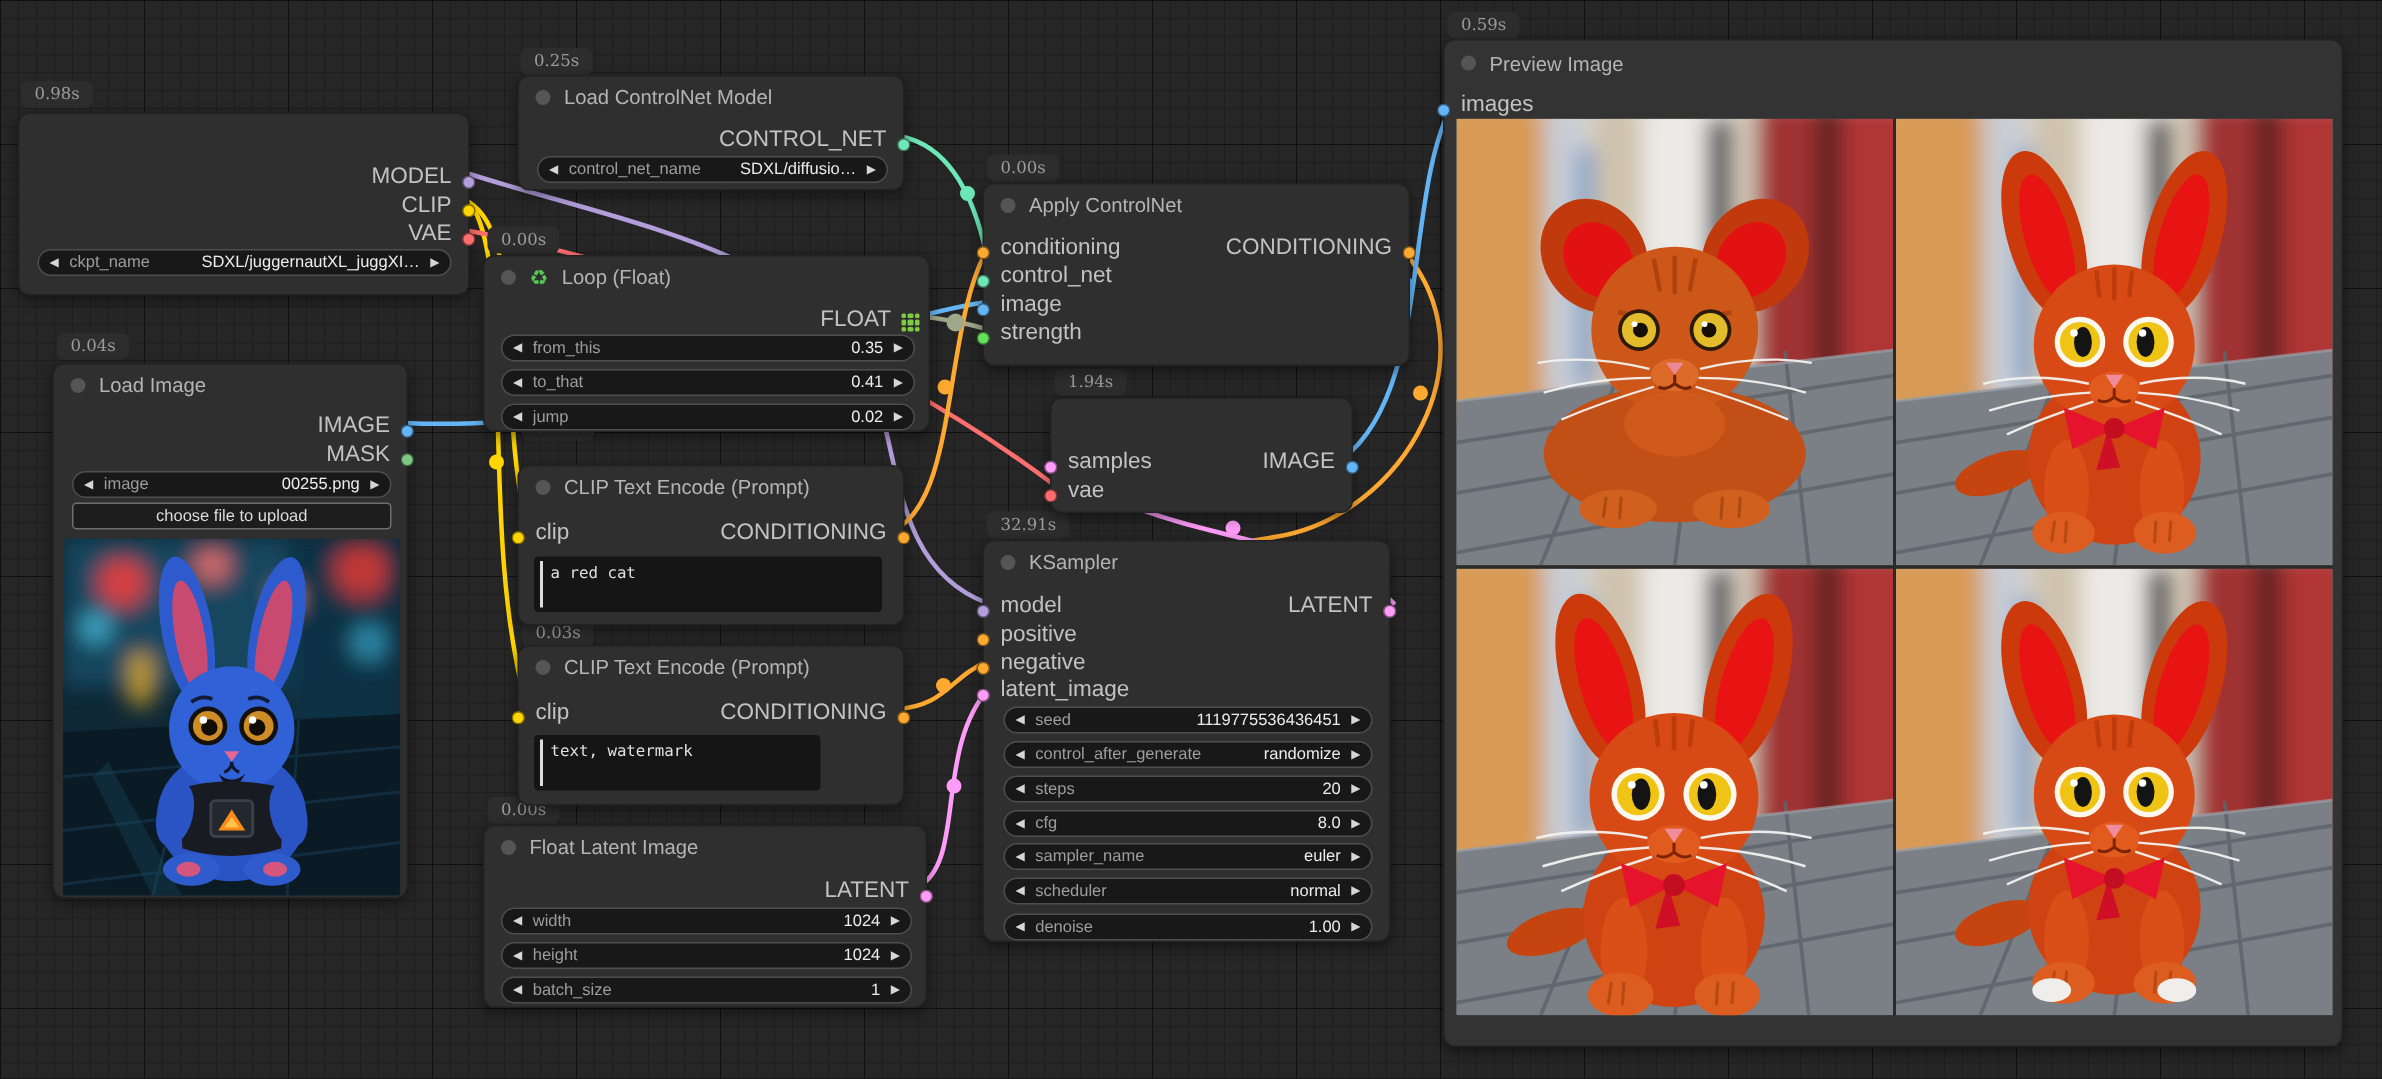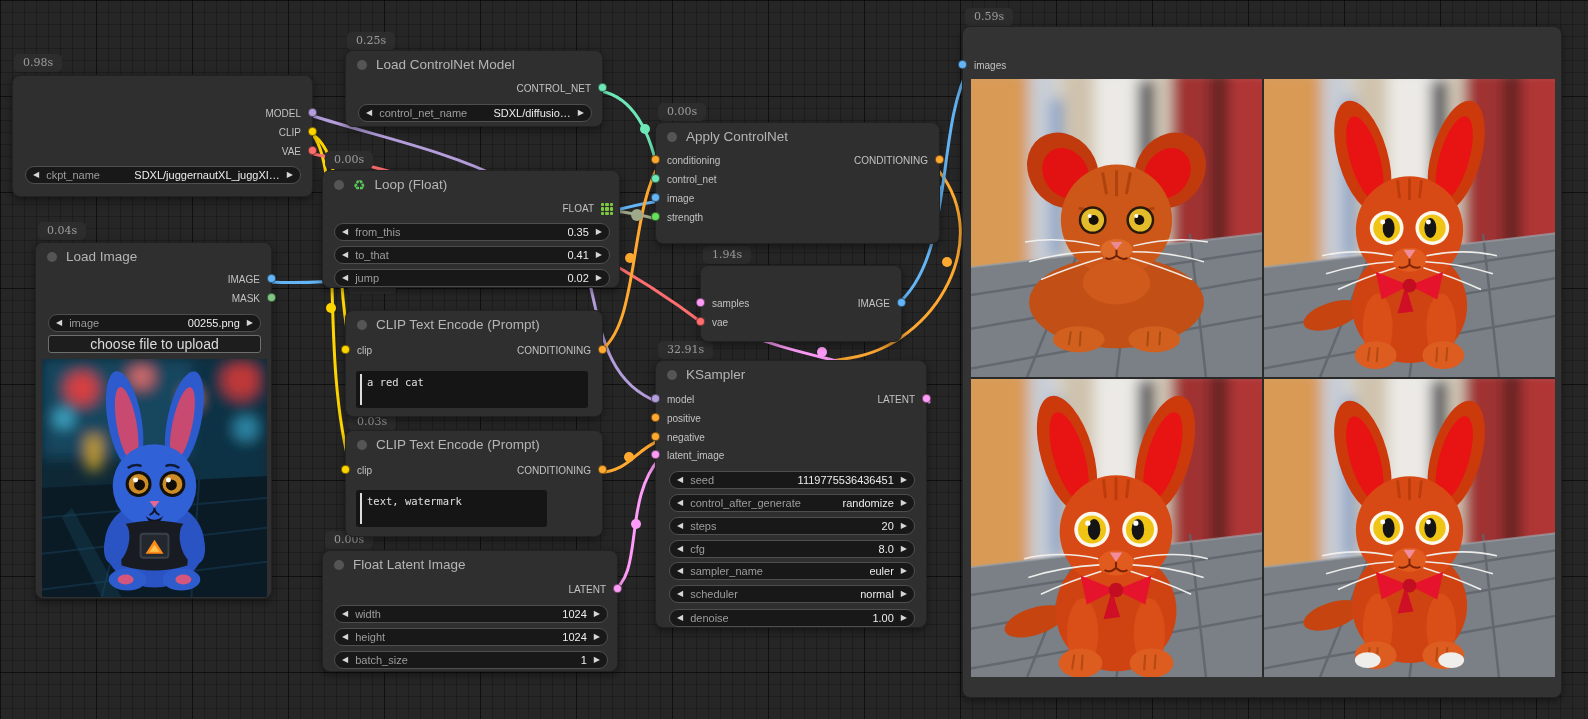--- a/index.html
+++ b/index.html
@@ -15,33 +15,33 @@
   .wires{position:absolute;left:0;top:0;width:1588px;height:719px;z-index:1;}
   .wires path{fill:none;stroke-width:3;stroke-linecap:round;}
   .badge{position:absolute;z-index:2;background:#2d2d2d;border-radius:5px;padding:2px 9px 3px;
     font:11px "DejaVu Serif",serif;color:#9c9c9c;white-space:nowrap;}
   .node{position:absolute;background:#2f2f2f;border:1px solid #222;border-radius:8px;
     box-shadow:0 3px 9px rgba(0,0,0,.45);z-index:3;box-sizing:border-box;}
   .ntitle{position:absolute;top:0;left:0;right:0;height:27px;display:flex;align-items:center;gap:9px;
     padding:0 11px;color:#b4b4b4;font-size:13.5px;white-space:nowrap;overflow:hidden;}
   .cdot{width:10px;height:10px;border-radius:50%;background:#555;flex:0 0 auto;}
   .recycle{color:#58c858;font-size:14px;line-height:1;}
-  .srow{position:absolute;display:flex;align-items:flex-start;gap:7px;height:18px;font-size:10px;
+  .srow{position:absolute;display:flex;align-items:flex-end;gap:7px;height:18px;font-size:15px;
     color:#c2c2c2;white-space:nowrap;}
   .srow.in{left:-5px;}
   .srow.out{right:-5px;}
   .sdot{width:9px;height:9px;border-radius:50%;border:1px solid rgba(0,0,0,.5);box-sizing:border-box;flex:0 0 auto;}
   .gicon{width:12px;height:12px;display:grid;grid-template:repeat(3,1fr)/repeat(3,1fr);gap:1px;flex:0 0 auto;}
   .gicon i{background:#7ecb3f;border-radius:1px;}
   .widget{position:absolute;height:18px;background:#181818;border:1px solid #4e4e4e;border-radius:9px;
     display:flex;align-items:center;padding:0 7px;font-size:11px;color:#9d9d9d;box-sizing:border-box;white-space:nowrap;}
   .warrow{font-size:8px;color:#d6d6d6;line-height:1;flex:0 0 auto;}
   .wlabel{margin-left:7px;overflow:hidden;text-overflow:ellipsis;}
   .wvalue{margin-left:auto;margin-right:7px;color:#ececec;}
-  .widget.btn{justify-content:center;border-radius:3px;background:#1d1d1d;border-color:#6f6f6f;color:#dcdcdc;font-size:14px;}
+  .widget.btn{justify-content:center;border-radius:3px;background:#1d1d1d;border-color:#6f6f6f;color:#dcdcdc;font-size:11px;}
   .textbox{position:absolute;background:#151515;border-radius:3px;font:10.5px "DejaVu Sans Mono",monospace;
     color:#e0e0e0;padding:5px 6px 4px 11px;box-sizing:border-box;overflow:hidden;}
   .caret{position:absolute;left:4px;top:3px;bottom:3px;width:2px;background:#dcdcdc;}
   .imgthumb{position:absolute;overflow:hidden;border-radius:2px;}
   .imgthumb svg,.pcell svg{display:block;width:100%;height:100%;}
   .pgrid{position:absolute;left:8px;top:52px;width:584px;height:598px;display:grid;
     grid-template:1fr 1fr / 1fr 1fr;gap:2px;background:#2a2a2a;}
   .pcell{overflow:hidden;}
   .hidden-defs{position:absolute;width:0;height:0;overflow:hidden;}
 </style>
@@ -544,20 +544,24 @@
     </div>
     <div class="widget" style="left:13px;top:248px;width:246px">
       <span class="warrow">◀</span>
       <span class="wlabel">denoise</span>
       <span class="wvalue">1.00</span>
       <span class="warrow">▶</span>
     </div>
   </div>
 
   <div class="node" style="left:962px;top:26px;width:600px;height:672px;background:#333">
+    <div class="ntitle" style="height:30px">
+      <span class="cdot"></span>
+      <span>Preview Image</span>
+    </div>
     <div class="srow in" style="top:33px">
       <span class="sdot" style="background:#64B5F6"></span>
       <span>images</span>
     </div>
     <div class="pgrid">
       <div class="pcell">
         <svg viewBox="0 0 300 300" preserveAspectRatio="xMidYMid slice">
           <use href="#street" xlink:href="#street"></use>
             <use href="#cat-real" xlink:href="#cat-real"></use>
         </svg>

